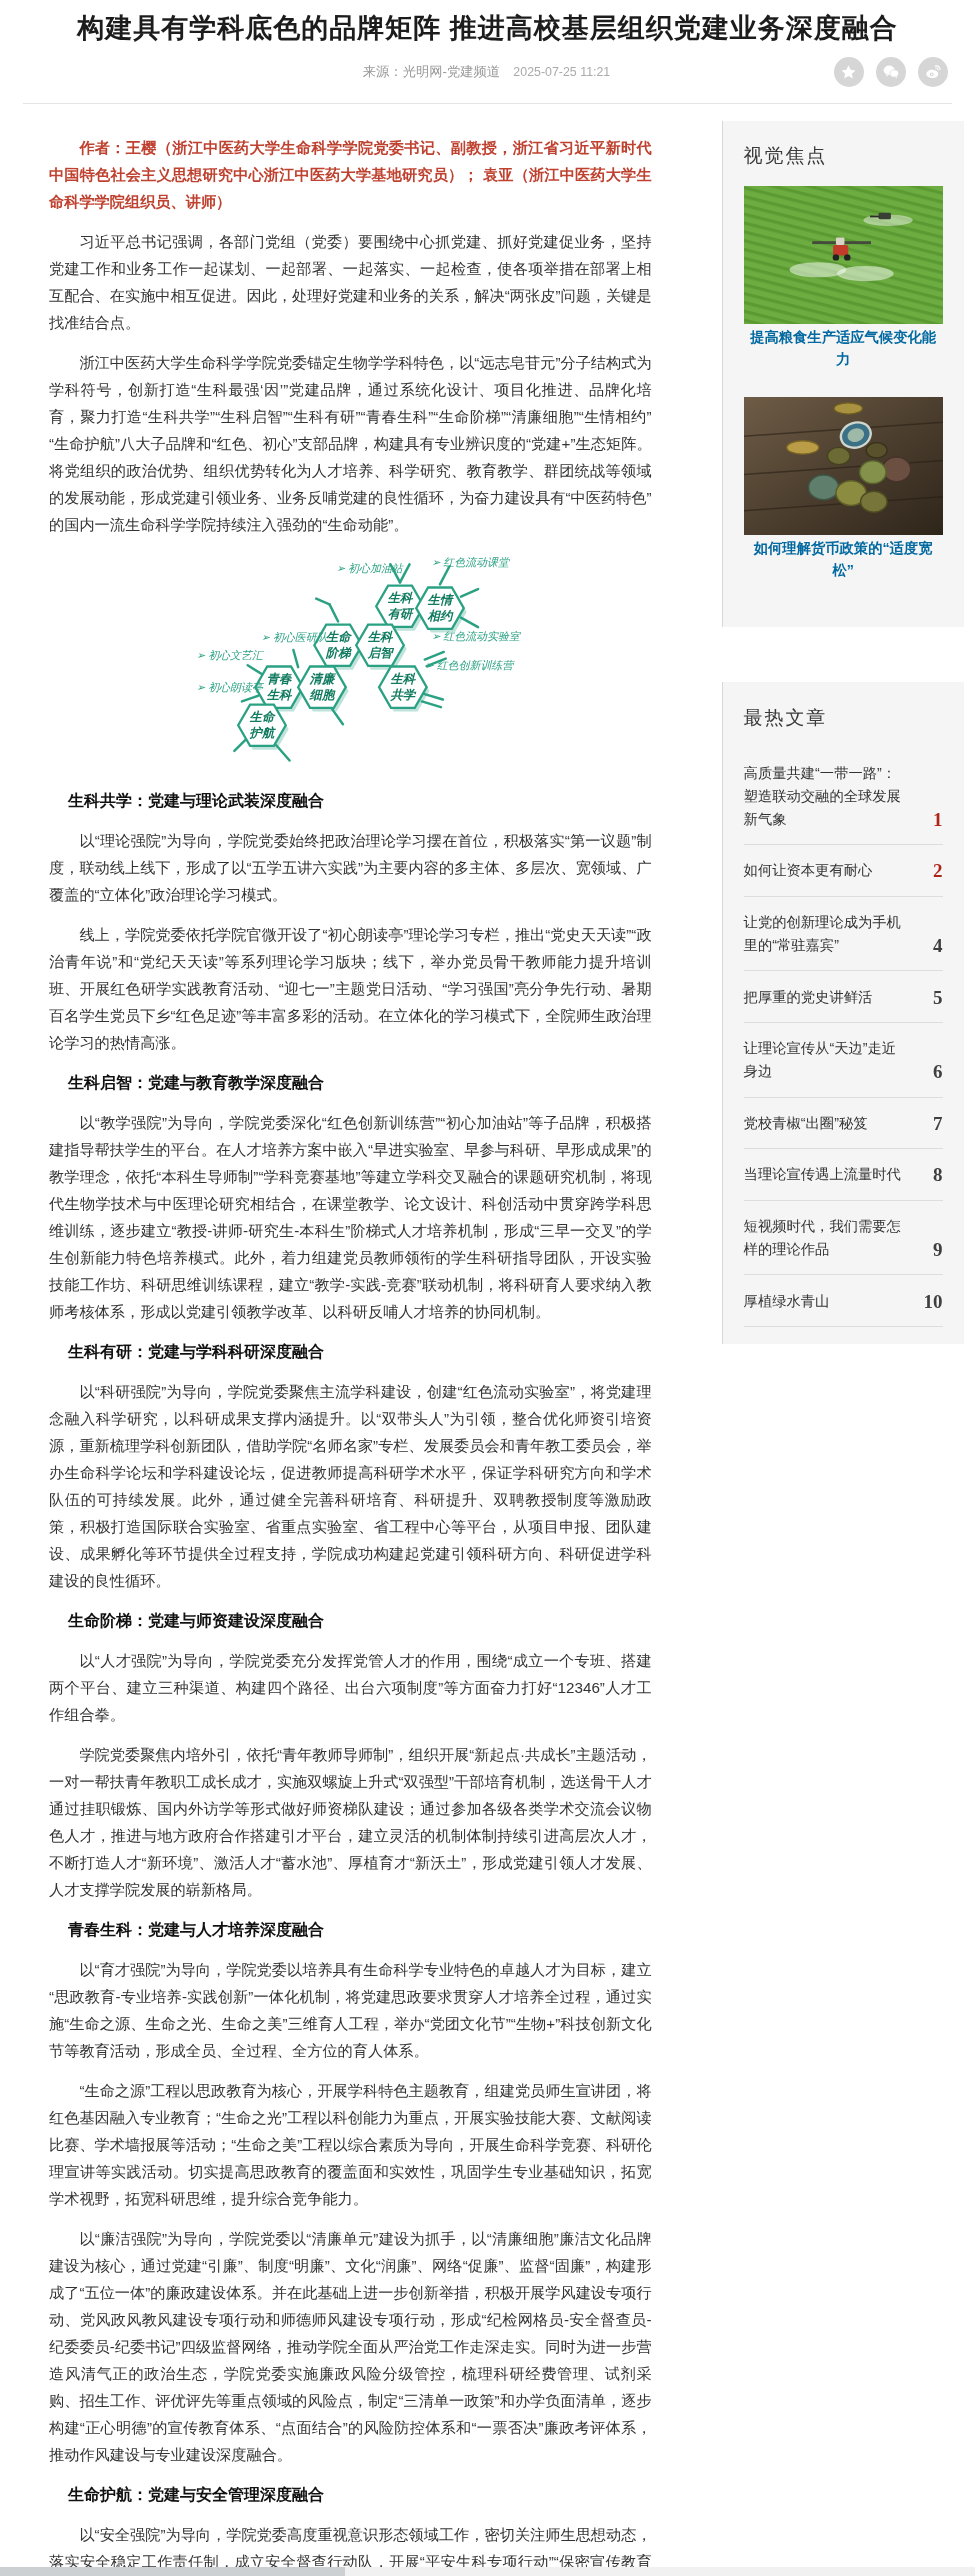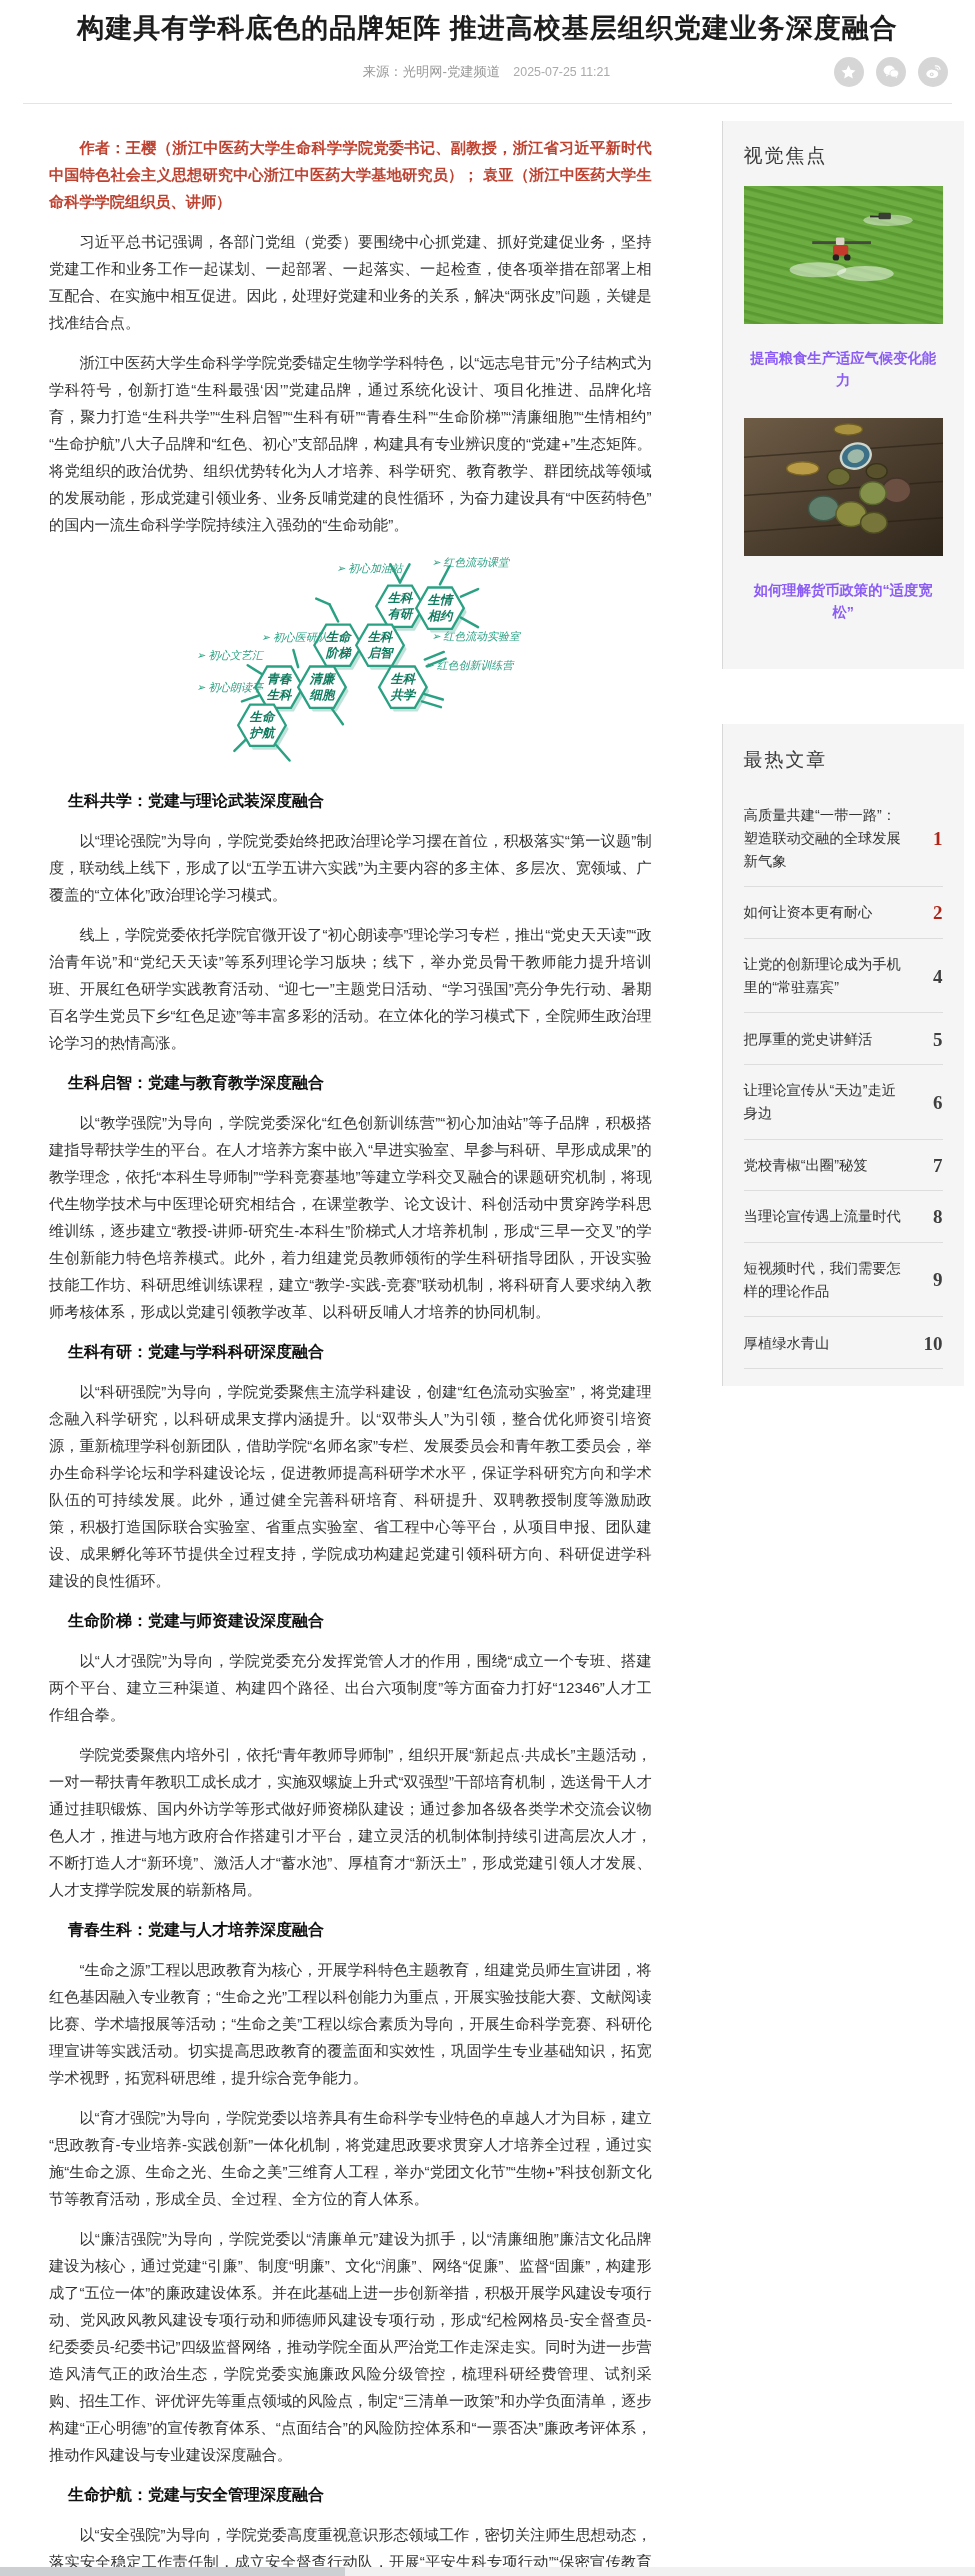--- a/index.html
+++ b/index.html
@@ -24,24 +24,24 @@
   .footer-strip{position:absolute;left:0;bottom:0;width:100%;height:8.6px;background:#f1f1f1;}
   .footer-strip .seg{position:absolute;left:0;top:0;height:100%;width:345px;background:#ccd0d2;}
   
   aside.sidebar{width:242px;flex:none;}
   .side-box{background:#f5f5f5;border-left:1px solid #d8d8d8;padding:19px 21px 40px;}
   .side-box h2{margin:3.8px 0 17px;font-size:19px;font-weight:normal;color:#3a3a3a;letter-spacing:1.9px;}
   .side-box.hot{margin-top:55px;padding-bottom:17px;}
   .focus-item{display:block;text-decoration:none;color:inherit;cursor:pointer;}
   .focus-img{width:100%;height:138px;overflow:hidden;background:#ddd;}
   .focus-img svg{display:block;width:100%;height:100%;}
-  .focus-cap{margin:24px 0 27px;text-align:center;font-size:14.3px;font-weight:bold;color:#8b5cf6;line-height:1.5;}
+  .focus-cap{margin:3px 0 27px;text-align:center;font-size:14.3px;font-weight:bold;color:#0369a1;line-height:1.5;}
   .focus-item:last-child .focus-cap{margin-bottom:5.7px;}
   ol.hot-list{list-style:none;margin:0;padding:0;}
-  ol.hot-list li{display:flex;align-items:center;gap:6px;padding:14.3px 0 13.3px;border-bottom:1px solid #ddd;cursor:pointer;}
+  ol.hot-list li{display:flex;align-items:flex-end;gap:6px;padding:14.3px 0 13.3px;border-bottom:1px solid #ddd;cursor:pointer;}
   ol.hot-list li:last-child{border-bottom:1px solid #ddd;}
   ol.hot-list .t{flex:1;font-size:14.3px;line-height:23px;color:#333;}
   ol.hot-list .n{width:27px;text-align:right;font-family:"Liberation Serif",serif;font-weight:bold;font-size:19px;line-height:23px;color:#3f3f3f;}
   ol.hot-list li.top .n{color:#b02418;}
 </style>
 </head>
 <body>
 
 <div class="page">
 
@@ -153,22 +153,22 @@
           <p>以“理论强院”为导向，学院党委始终把政治理论学习摆在首位，积极落实“第一议题”制度，联动线上线下，形成了以“五学五讲六实践”为主要内容的多主体、多层次、宽领域、广覆盖的“立体化”政治理论学习模式。</p>
           <p>线上，学院党委依托学院官微开设了“初心朗读亭”理论学习专栏，推出“党史天天读”“政治青年说”和“党纪天天读”等系列理论学习版块；线下，举办党员骨干教师能力提升培训班、开展红色研学实践教育活动、“迎七一”主题党日活动、“学习强国”亮分争先行动、暑期百名学生党员下乡“红色足迹”等丰富多彩的活动。在立体化的学习模式下，全院师生政治理论学习的热情高涨。</p>
           <h3 class="sec-head">生科启智：党建与教育教学深度融合</h3>
           <p>以“教学强院”为导向，学院党委深化“红色创新训练营”“初心加油站”等子品牌，积极搭建指导帮扶学生的平台。在人才培养方案中嵌入“早进实验室、早参与科研、早形成成果”的教学理念，依托“本科生导师制”“学科竞赛基地”等建立学科交叉融合的课题研究机制，将现代生物学技术与中医理论研究相结合，在课堂教学、论文设计、科创活动中贯穿跨学科思维训练，逐步建立“教授-讲师-研究生-本科生”阶梯式人才培养机制，形成“三早一交叉”的学生创新能力特色培养模式。此外，着力组建党员教师领衔的学生科研指导团队，开设实验技能工作坊、科研思维训练课程，建立“教学-实践-竞赛”联动机制，将科研育人要求纳入教师考核体系，形成以党建引领教学改革、以科研反哺人才培养的协同机制。</p>
           <h3 class="sec-head">生科有研：党建与学科科研深度融合</h3>
           <p>以“科研强院”为导向，学院党委聚焦主流学科建设，创建“红色流动实验室”，将党建理念融入科学研究，以科研成果支撑内涵提升。以“双带头人”为引领，整合优化师资引培资源，重新梳理学科创新团队，借助学院“名师名家”专栏、发展委员会和青年教工委员会，举办生命科学论坛和学科建设论坛，促进教师提高科研学术水平，保证学科研究方向和学术队伍的可持续发展。此外，通过健全完善科研培育、科研提升、双聘教授制度等激励政策，积极打造国际联合实验室、省重点实验室、省工程中心等平台，从项目申报、团队建设、成果孵化等环节提供全过程支持，学院成功构建起党建引领科研方向、科研促进学科建设的良性循环。</p>
           <h3 class="sec-head">生命阶梯：党建与师资建设深度融合</h3>
           <p>以“人才强院”为导向，学院党委充分发挥党管人才的作用，围绕“成立一个专班、搭建两个平台、建立三种渠道、构建四个路径、出台六项制度”等方面奋力打好“12346”人才工作组合拳。</p>
           <p>学院党委聚焦内培外引，依托“青年教师导师制”，组织开展“新起点·共成长”主题活动，一对一帮扶青年教职工成长成才，实施双螺旋上升式“双强型”干部培育机制，选送骨干人才通过挂职锻炼、国内外访学等形式做好师资梯队建设；通过参加各级各类学术交流会议物色人才，推进与地方政府合作搭建引才平台，建立灵活的机制体制持续引进高层次人才，不断打造人才“新环境”、激活人才“蓄水池”、厚植育才“新沃土”，形成党建引领人才发展、人才支撑学院发展的崭新格局。</p>
           <h3 class="sec-head">青春生科：党建与人才培养深度融合</h3>
+          <p>以“育才强院”为导向，学院党委以培养具有生命科学专业特色的卓越人才为目标，建立“思政教育-专业培养-实践创新”一体化机制，将党建思政要求贯穿人才培养全过程，通过实施“生命之源、生命之光、生命之美”三维育人工程，举办“党团文化节”“生物+”科技创新文化节等教育活动，形成全员、全过程、全方位的育人体系。</p>
           <p>“生命之源”工程以思政教育为核心，开展学科特色主题教育，组建党员师生宣讲团，将红色基因融入专业教育；“生命之光”工程以科创能力为重点，开展实验技能大赛、文献阅读比赛、学术墙报展等活动；“生命之美”工程以综合素质为导向，开展生命科学竞赛、科研伦理宣讲等实践活动。切实提高思政教育的覆盖面和实效性，巩固学生专业基础知识，拓宽学术视野，拓宽科研思维，提升综合竞争能力。</p>
-          <p>以“育才强院”为导向，学院党委以培养具有生命科学专业特色的卓越人才为目标，建立“思政教育-专业培养-实践创新”一体化机制，将党建思政要求贯穿人才培养全过程，通过实施“生命之源、生命之光、生命之美”三维育人工程，举办“党团文化节”“生物+”科技创新文化节等教育活动，形成全员、全过程、全方位的育人体系。</p>
           <p>以“廉洁强院”为导向，学院党委以“清廉单元”建设为抓手，以“清廉细胞”廉洁文化品牌建设为核心，通过党建“引廉”、制度“明廉”、文化“润廉”、网络“促廉”、监督“固廉”，构建形成了“五位一体”的廉政建设体系。并在此基础上进一步创新举措，积极开展学风建设专项行动、党风政风教风建设专项行动和师德师风建设专项行动，形成“纪检网格员-安全督查员-纪委委员-纪委书记”四级监督网络，推动学院全面从严治党工作走深走实。同时为进一步营造风清气正的政治生态，学院党委实施廉政风险分级管控，梳理科研经费管理、试剂采购、招生工作、评优评先等重点领域的风险点，制定“三清单一政策”和办学负面清单，逐步构建“正心明德”的宣传教育体系、“点面结合”的风险防控体系和“一票否决”廉政考评体系，推动作风建设与专业建设深度融合。</p>
           <h3 class="sec-head">生命护航：党建与安全管理深度融合</h3>
           <p>以“安全强院”为导向，学院党委高度重视意识形态领域工作，密切关注师生思想动态，落实安全稳定工作责任制，成立安全督查行动队，开展“平安生科专项行动”“保密宣传教育月”等主题活动，定期组织实验室、办公室、学生寝室安全专项整治整改，与各党支部、各科室、教研室、实验室相关责任人每年签订《意识形态工作责任书》《安全稳定工作责任书》，切实筑牢安全屏障，全力构建科学高效的安全工作管理体系，扎实推进平安校园建设工作。</p>
           <h3 class="sec-head">生情相约：党建与群团统战深度融合</h3>
           <p>以“文化强院”为导向，学院党委确定了学院使命、学院愿景、院训和核心价值观，并设计制作了院徽、院旗和吉祥物、精心打造宣传文化长廊，完善丰富了学院宣传文化体系，进一步统一思想、凝聚共识，逐步形成了党建引领、群团协同的和谐大家庭氛围。</p>
         </div>
 
     </main>
 
     <aside class="sidebar">

